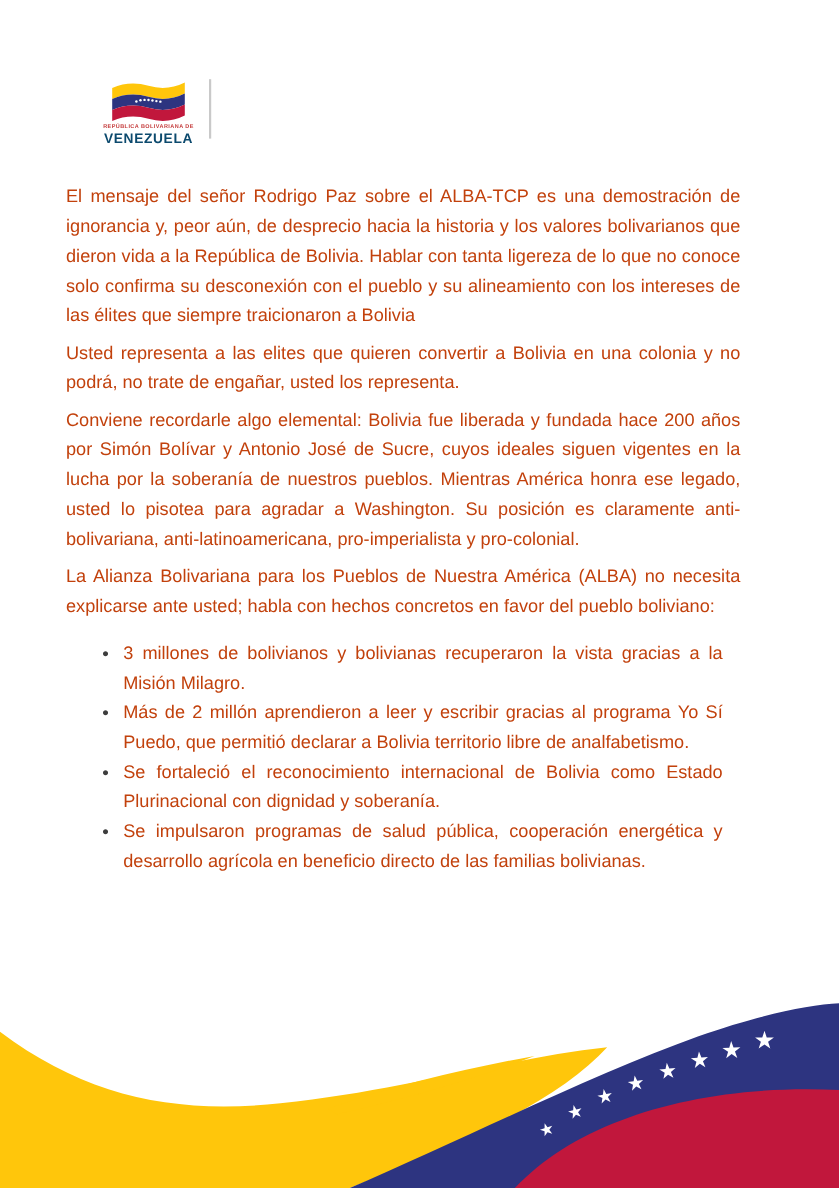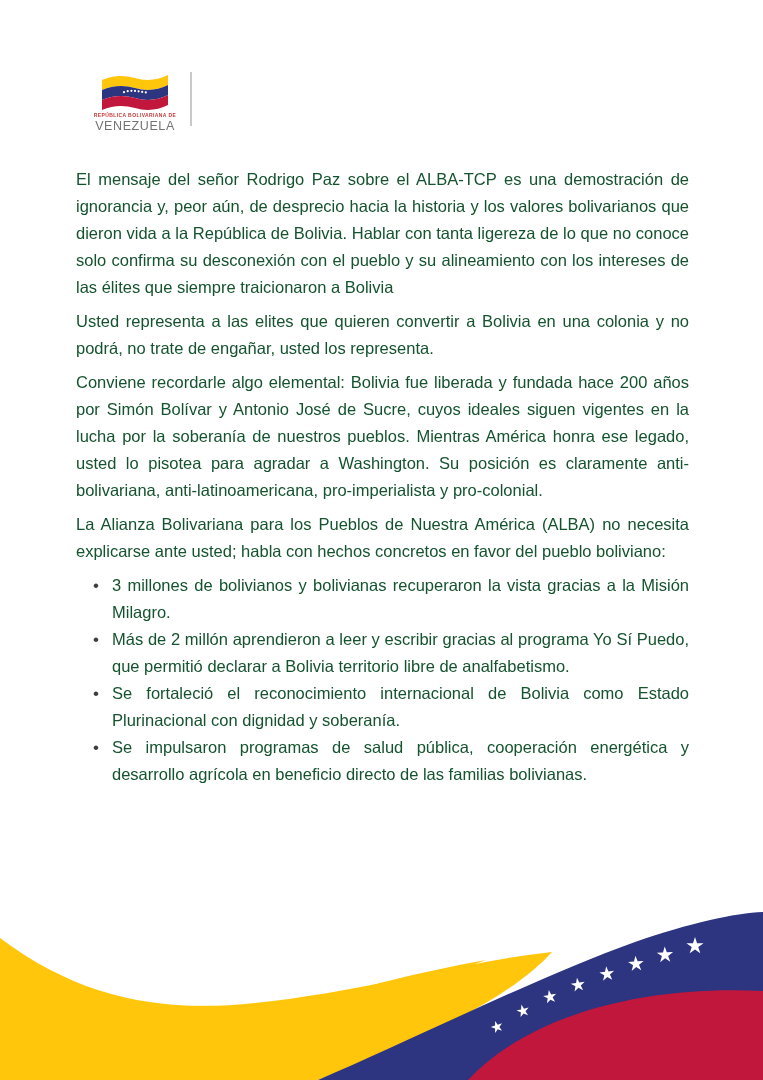--- a/index.html
+++ b/index.html
@@ -10,42 +10,42 @@
   }
   
   .logo{position:absolute;left:88px;top:70px;display:flex;align-items:flex-start;}
   .flag-block{width:94px;text-align:center;}
   .flag-block svg{display:block;margin:0 auto;}
   .country-small{
     font-size:5px;letter-spacing:.4px;color:#c43a3a;font-weight:bold;
     margin-top:2px;white-space:nowrap;
   }
   .country{
-    font-size:12.5px;font-weight:normal;color:#737373;letter-spacing:.6px;
+    font-size:12.5px;font-weight:bold;color:#0c4a6e;letter-spacing:.6px;
     margin-top:1px;
   }
   .logo-divider{width:2px;height:54px;background:#c9c9c9;margin:2px 10px 0 8px;}
   .ministry{padding-top:2px;}
   .ministry-over{
     font-size:10px;color:#49547e;white-space:nowrap;
     transform:scaleX(.92);transform-origin:left;
   }
   .ministry-main{
     font-size:21.5px;font-weight:800;color:#203a6f;line-height:20px;
     letter-spacing:.2px;transform:scaleX(.86);transform-origin:left;
     margin-top:1px;
   }
   
   .content{
-    position:absolute;left:76px;width:613px;top:166px;
-    font-size:16.5px;line-height:27px;color:#14532d;
+    position:absolute;left:60px;width:613px;top:166px;
+    font-size:16.5px;line-height:27px;color:#c2410c;
     text-align:justify;
   }
   .content p{margin:0 0 7px 0;}
-  .content ul{list-style:none;margin:0;padding:0;}
+  .content ul{list-style:none;margin:16px;padding:0;}
   .content li{position:relative;padding-left:36px;}
   .content li::before{
     content:"\2022";position:absolute;left:17px;top:0;
     font-size:17px;color:#3d3d3d;
   }
   
   .footer-art{position:absolute;left:0;bottom:0;width:763px;height:180px;}
   .footer-art svg{display:block;width:763px;height:180px;}
 </style>
 </head>

